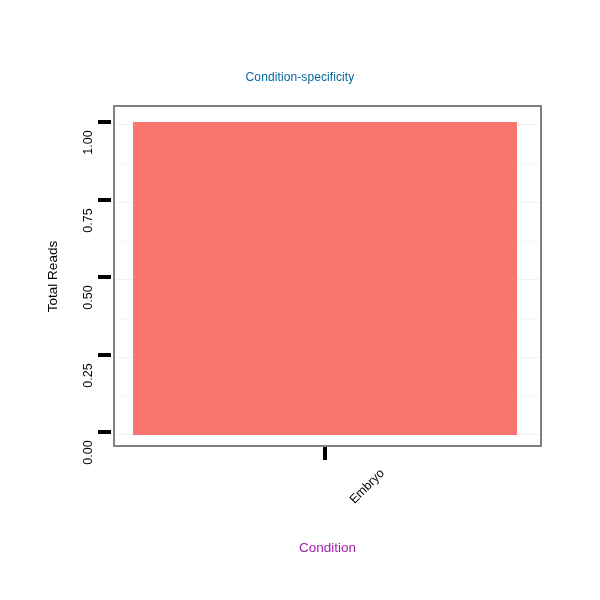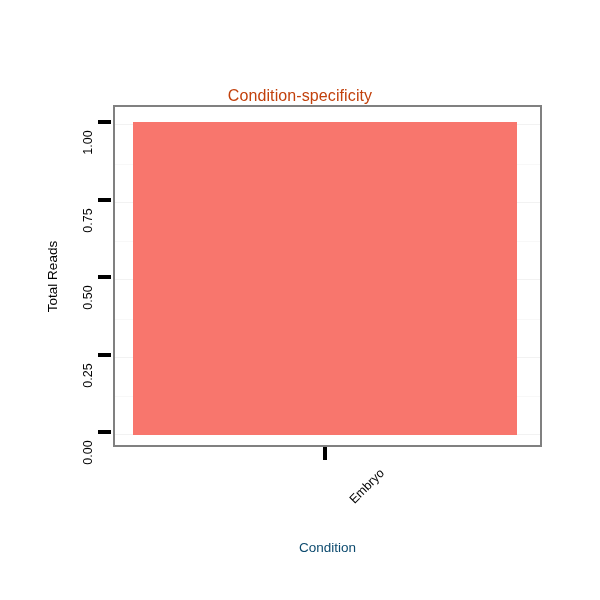--- a/index.html
+++ b/index.html
@@ -14,26 +14,26 @@
     background: #ffffff;
     font-family: "Liberation Sans", sans-serif;
     color: #000000;
     overflow: hidden;
   }
 
   
   #chart-title {
     position: absolute;
     left: 0;
-    top: 86px;
+    top: 67px;
     width: 600px;
     text-align: center;
-    font-size: 16px;
+    font-size: 12px;
     line-height: 20px;
-    color: #c2410c;
+    color: #0369a1;
     letter-spacing: 0.1px;
   }
 
   
   #panel {
     position: absolute;
     left: 113px;
     top: 105px;
     width: 429px;
     height: 342px;
@@ -114,21 +114,21 @@
     transform-origin: right top;
   }
   #x-axis-title {
     position: absolute;
     left: 113px;
     top: 540px;
     width: 429px;
     text-align: center;
     font-size: 13.5px;
     line-height: 16px;
-    color: #0c4a6e;
+    color: #a21caf;
   }
 </style>
 </head>
 <body>
 
 <div id="canvas">
 
   <div id="chart-title">Condition-specificity</div>
 
   <div id="y-axis-title" style="left: 16.5px; top: 268.5px;">Total Reads</div>

